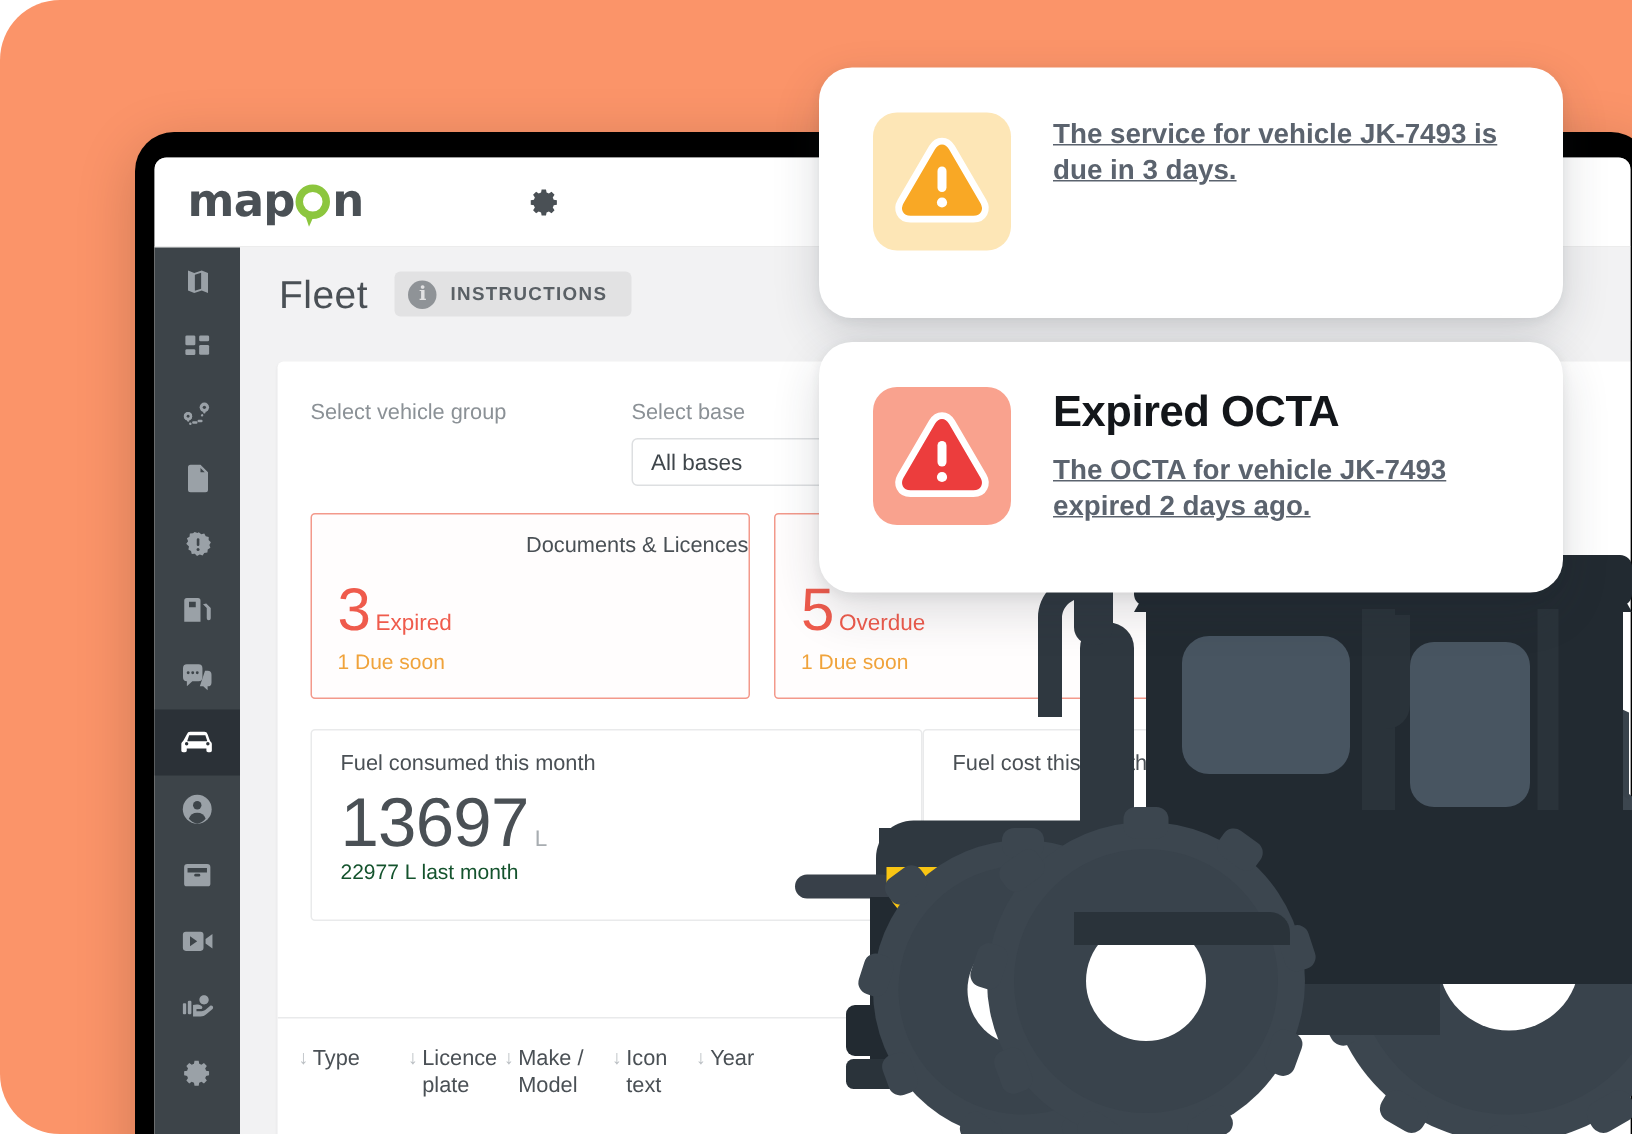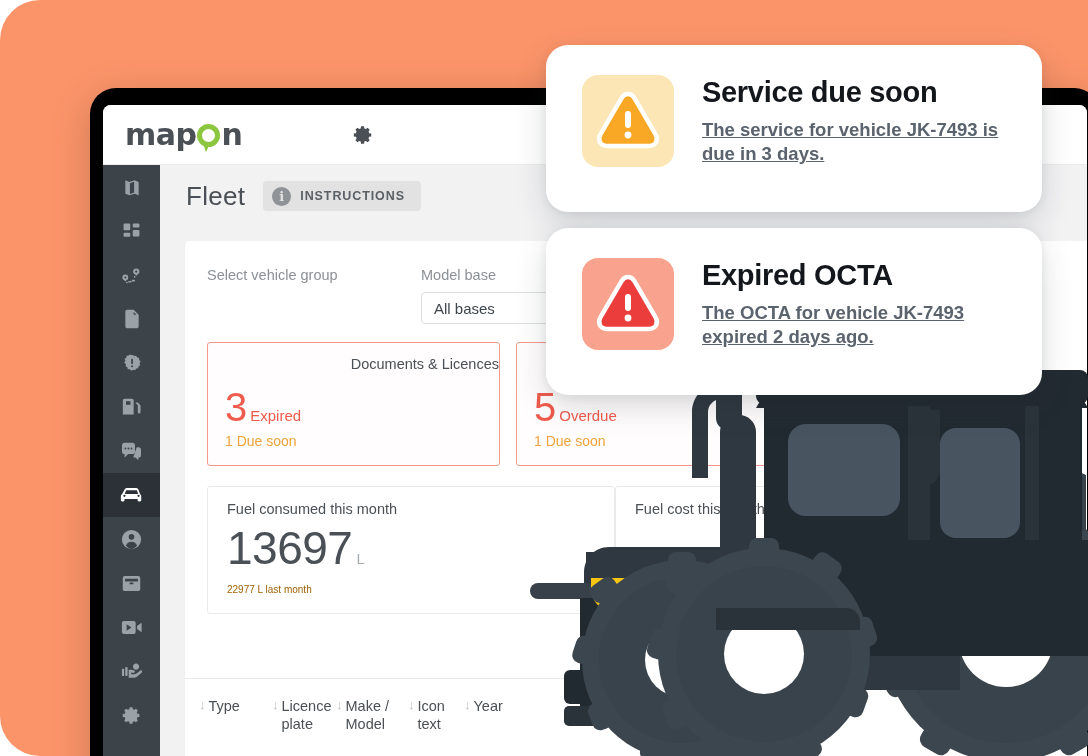--- a/index.html
+++ b/index.html
@@ -278,23 +278,23 @@
     line-height: 1;
     letter-spacing: -0.5px;
   }
   .fuel-unit {
     font-size: 15px;
     color: #a8adb1;
     margin-left: 4px;
   }
   .fuel-sub {
     position: absolute;
-    left: 19px; top: 97px;
-    font-size: 10px;
-    color: #a16207;
+    left: 19px; top: 86px;
+    font-size: 14px;
+    color: #14532d;
   }
 
   
   #table-head {
     position: absolute;
     left: 0; top: 437px;
     width: 902px; height: 110px;
     border-top: 1px solid #e9eaeb;
     display: flex;
     padding: 18px 0 0 14px;
@@ -492,21 +492,21 @@
           </div>
         </div>
 
         <div id="panel">
 
           <div id="filters">
             <div class="filter-group">
               <div class="filter-label">Select vehicle group</div>
             </div>
             <div class="filter-group">
-              <div class="filter-label">Model base</div>
+              <div class="filter-label">Select base</div>
               <div class="filter-select">
                 <span class="filter-value">All bases</span>
                 <span class="caret"></span>
               </div>
             </div>
           </div>
 
           <div id="stat-row">
             <div class="alert-card">
               <div class="alert-title">Documents &amp; Licences</div>
@@ -674,21 +674,20 @@
 
   <div class="notif" id="notif-service">
     <div class="notif-icon warn">
       <svg width="66" height="62" viewBox="0 0 66 62" aria-hidden="true">
         <path d="M33 4c3 0 5 1.6 6.6 4.3l21 36c3 5.2.6 11.7-6.6 11.7H12c-7.2 0-9.6-6.5-6.6-11.7l21-36C28 5.6 30 4 33 4z" fill="#f9a825" stroke="#ffffff" stroke-width="4.5" stroke-linejoin="round"></path>
         <rect x="30" y="21" width="6" height="17" rx="3" fill="#ffffff"></rect>
         <circle cx="33" cy="45" r="3.4" fill="#ffffff"></circle>
       </svg>
     </div>
     <div class="notif-text">
-      <div class="notif-title">Service due soon</div>
       <div class="notif-body">The service for vehicle JK-7493 is due in 3 days.</div>
     </div>
   </div>
 
   <div class="notif" id="notif-octa">
     <div class="notif-icon danger">
       <svg width="66" height="62" viewBox="0 0 66 62" aria-hidden="true">
         <path d="M33 4c3 0 5 1.6 6.6 4.3l21 36c3 5.2.6 11.7-6.6 11.7H12c-7.2 0-9.6-6.5-6.6-11.7l21-36C28 5.6 30 4 33 4z" fill="#ec3d3d" stroke="#ffffff" stroke-width="4.5" stroke-linejoin="round"></path>
         <rect x="30" y="21" width="6" height="17" rx="3" fill="#ffffff"></rect>
         <circle cx="33" cy="45" r="3.4" fill="#ffffff"></circle>

